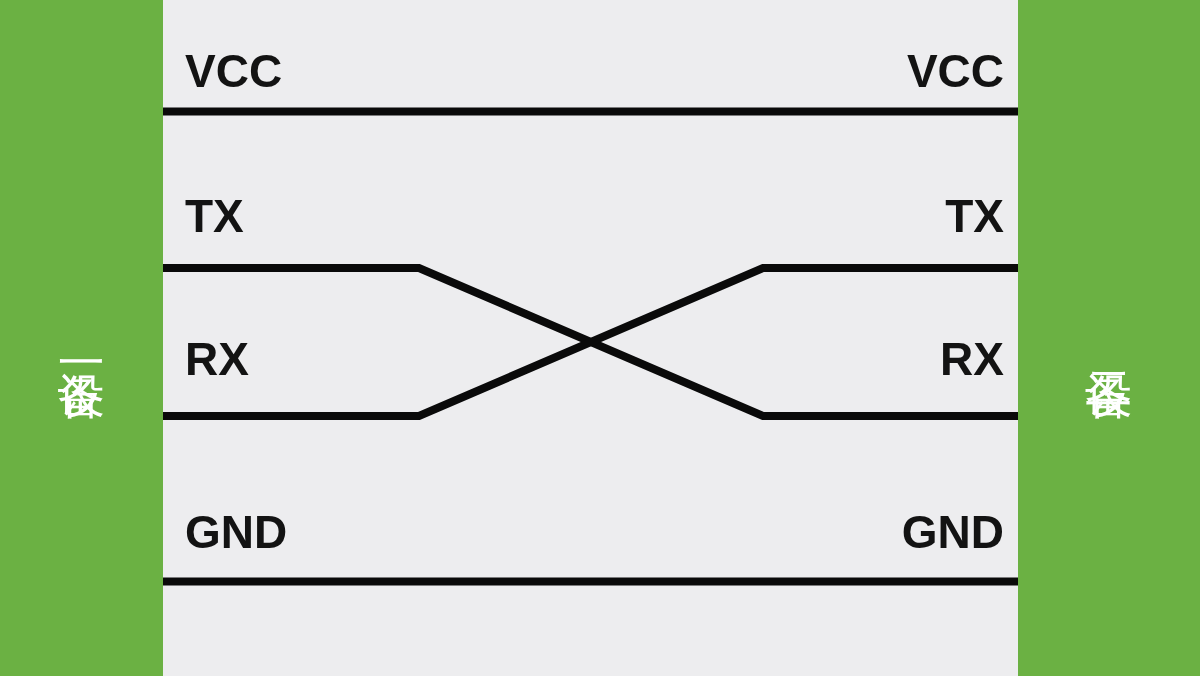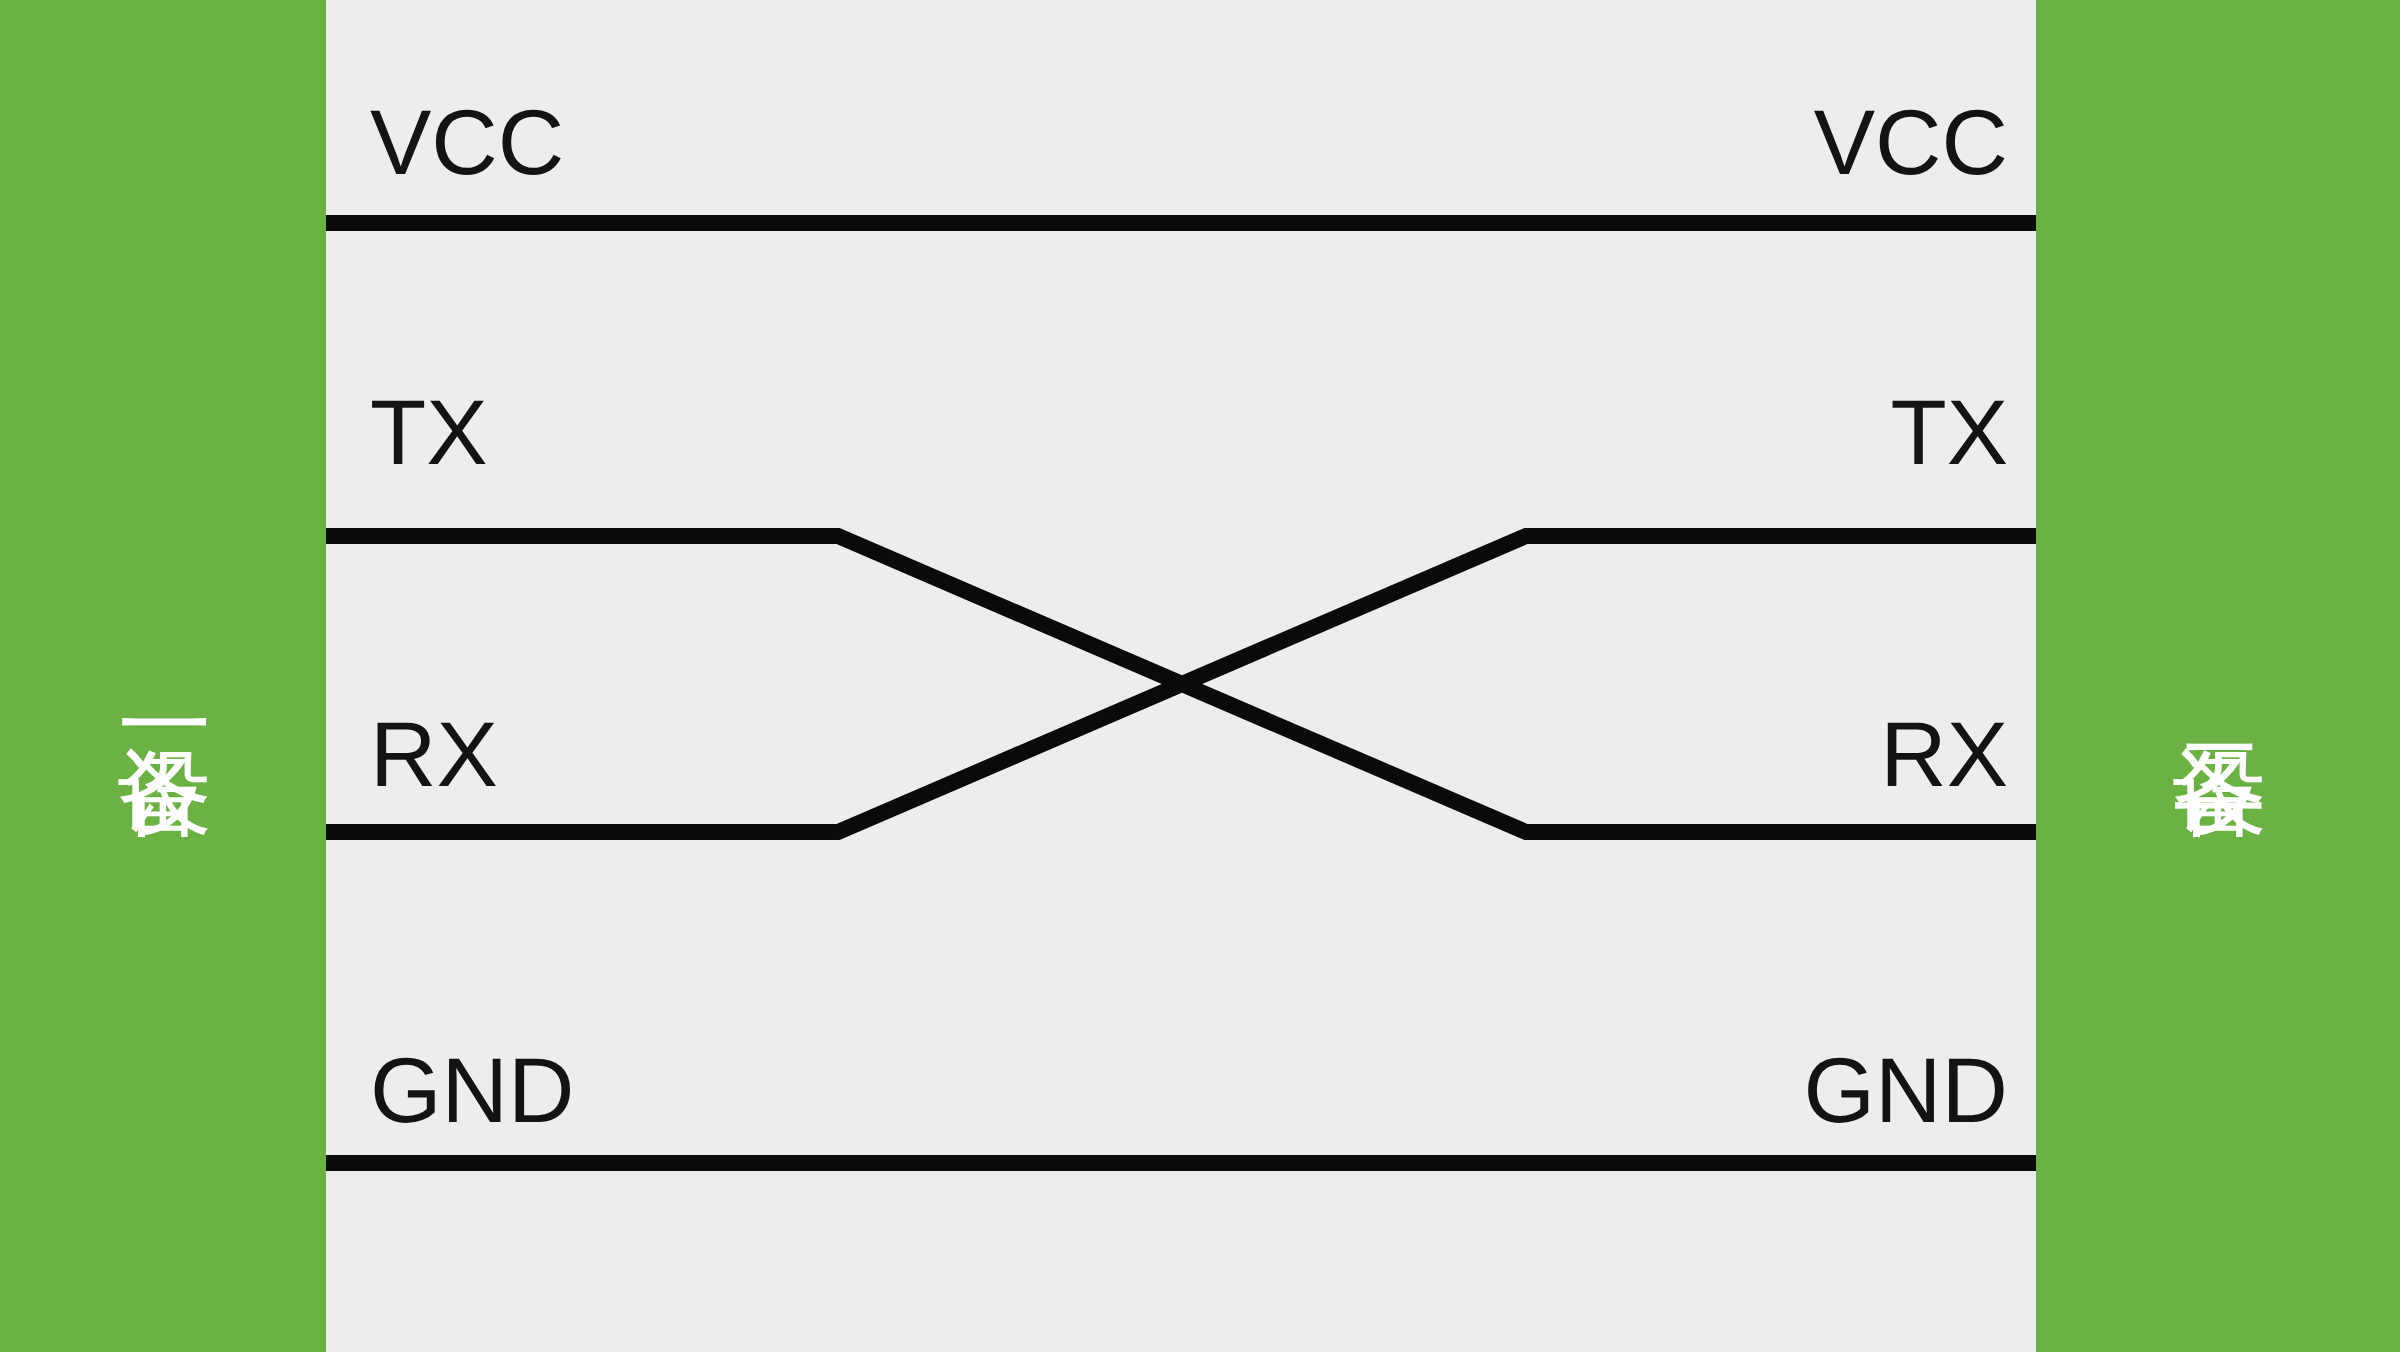--- a/index.html
+++ b/index.html
@@ -61,34 +61,34 @@
     top: 0;
     width: 855px;
     height: 676px;
     display: block;
   }
 
   
   .signal-label {
     position: absolute;
     font-size: 46px;
-    font-weight: 400;
+    font-weight: 700;
     color: #131313;
     line-height: 1;
     white-space: nowrap;
     user-select: none;
     font-family: "Liberation Sans", "DejaVu Sans", sans-serif;
   }
   .signal-label.left  { left: 22px; }
   .signal-label.right { right: 14px; }
 
   .row-vcc { top: 48px; }
   .row-tx  { top: 193px; }
-  .row-rx  { top: 354px; }
-  .row-gnd { top: 522px; text-align: center; }
+  .row-rx  { top: 336px; }
+  .row-gnd { top: 509px; text-align: center; }
 </style>
 </head>
 <body>
 
 <div id="stage">
 
   <div class="device-panel" id="device-left">
     <div class="device-label">设备一</div>
   </div>
 

